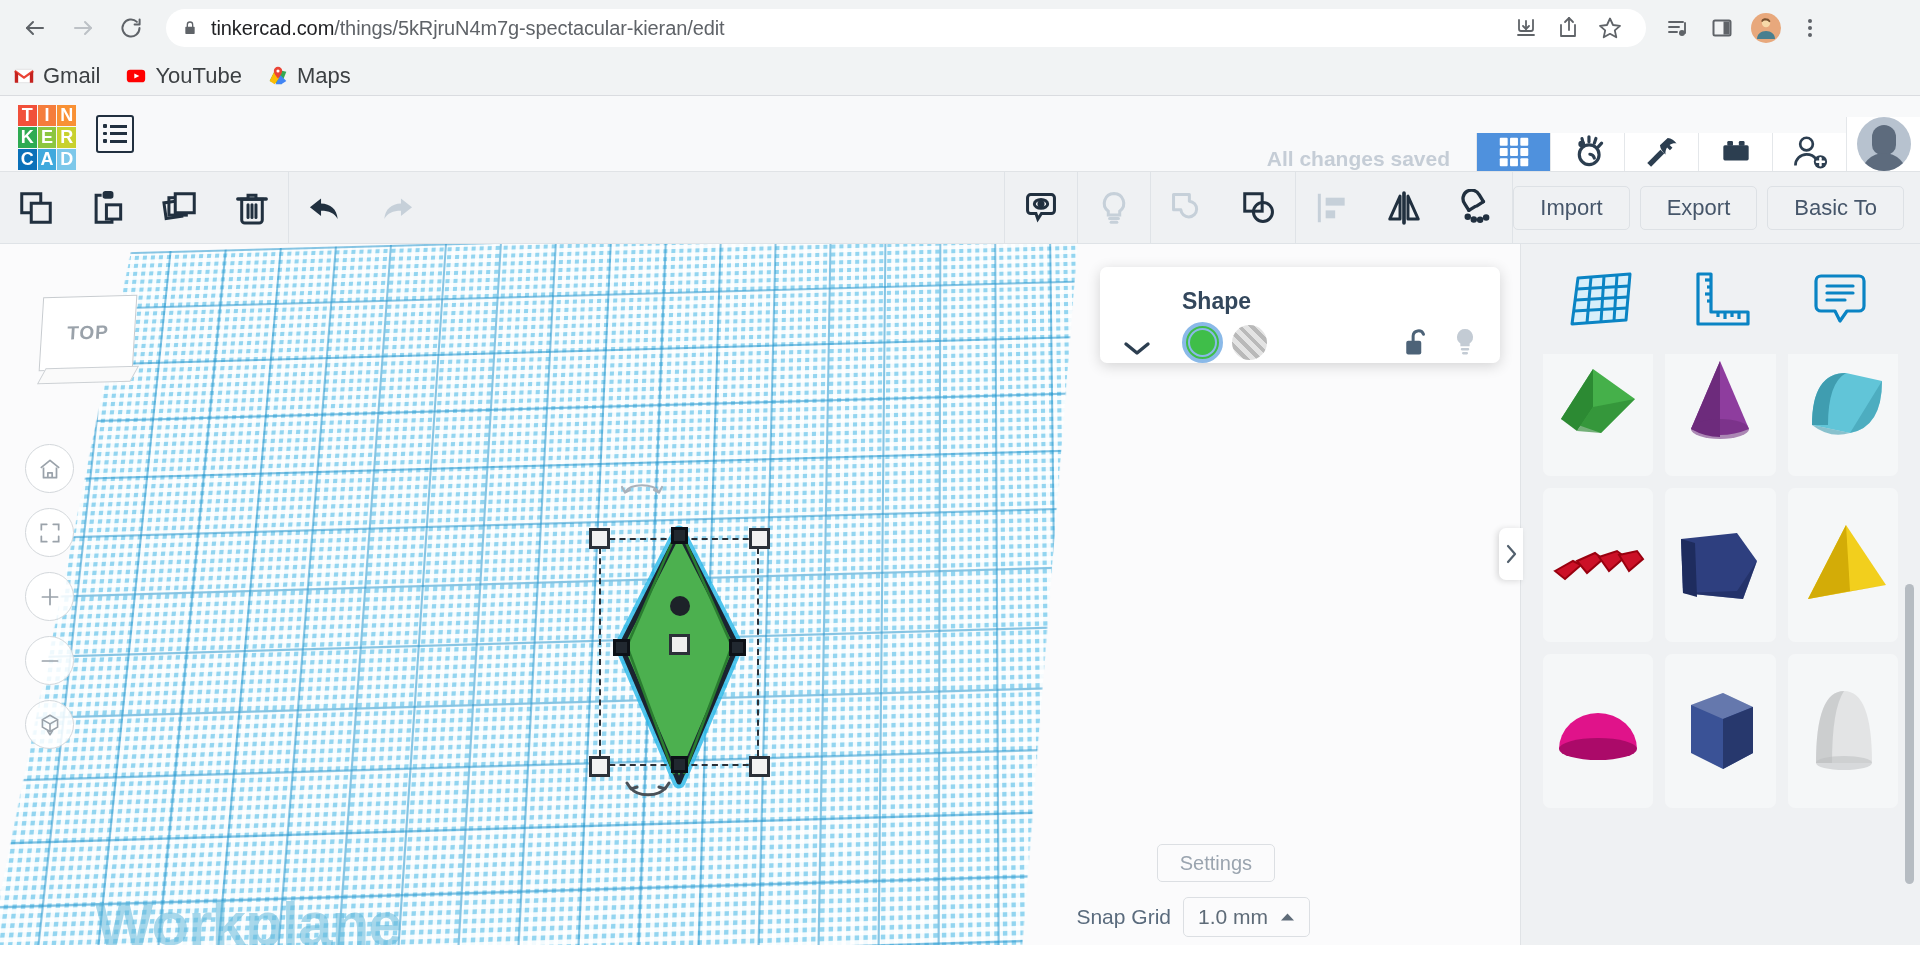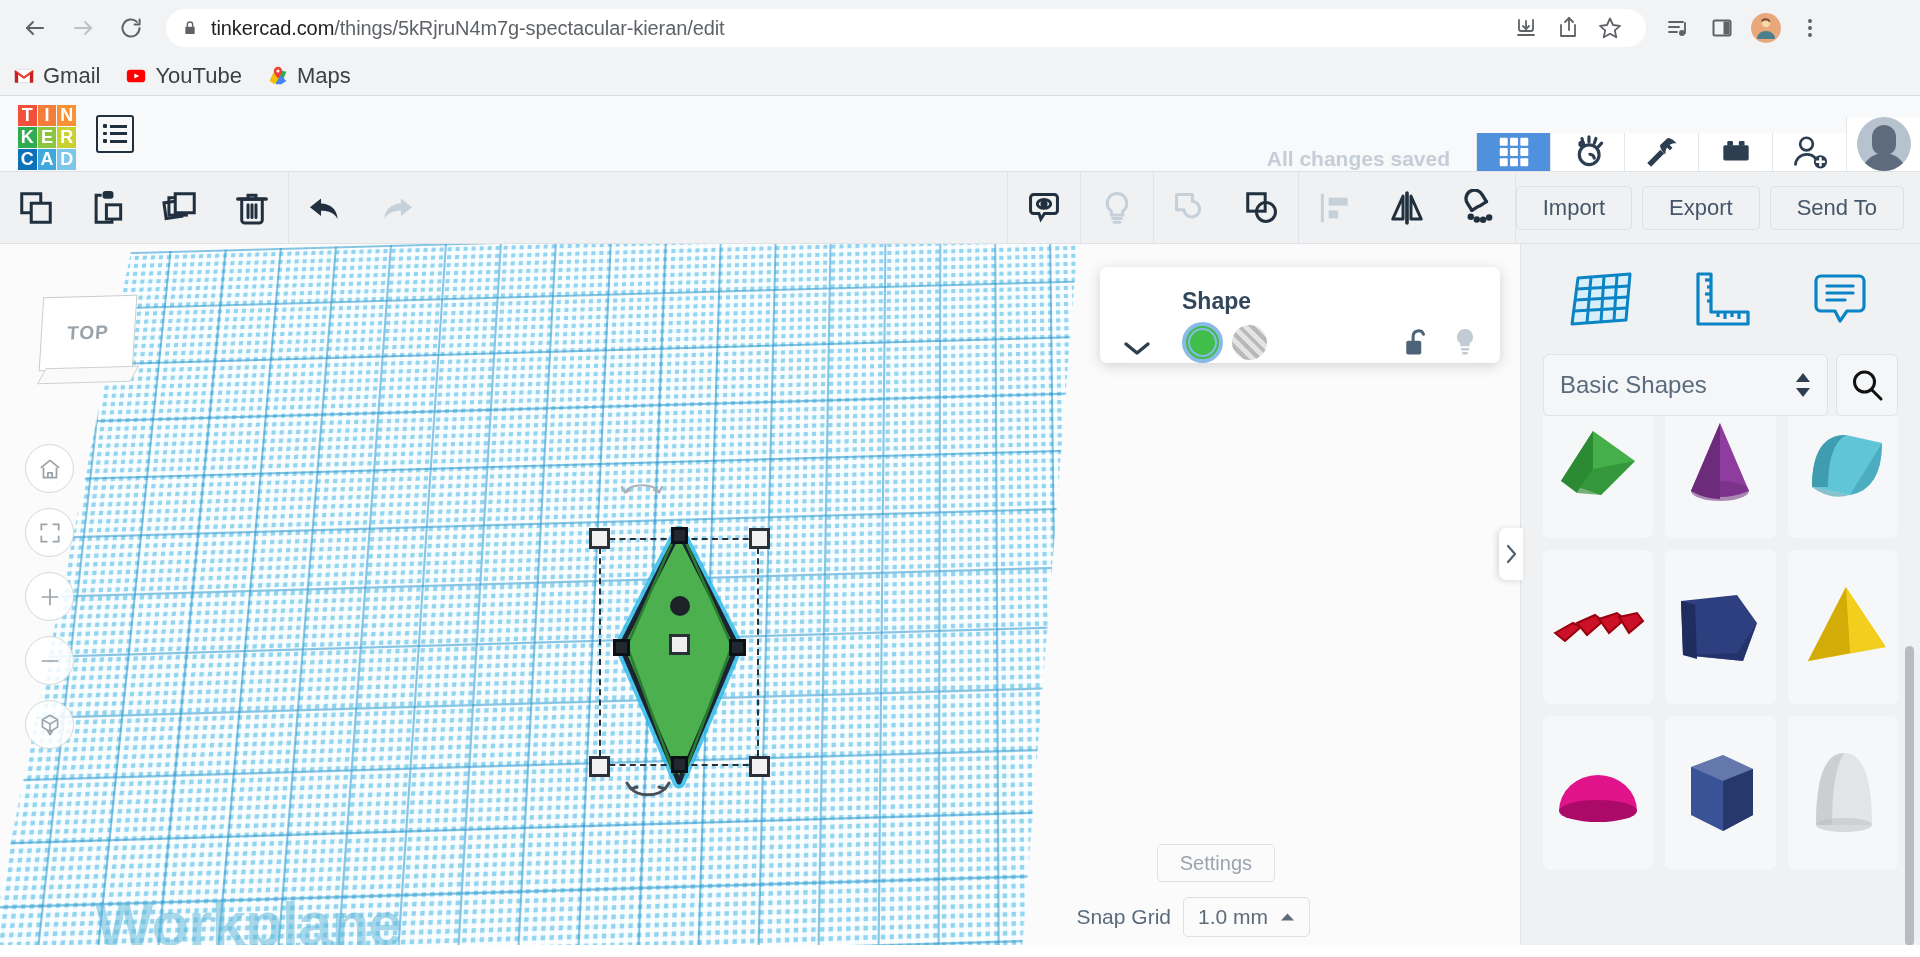--- a/index.html
+++ b/index.html
@@ -622,21 +622,21 @@
           <circle cx="14.6" cy="19.4" r="1"></circle>
           <circle cx="18.4" cy="18" r="1"></circle>
       </svg>
     </div>
     <div class="tb-sep"></div>
   </div>
 
   <div class="tb-right">
     <div class="tb-pill">Import</div>
     <div class="tb-pill">Export</div>
-    <div class="tb-pill">Send To</div>
+    <div class="tb-pill">Basic To</div>
   </div>
 </div>
 
 <div class="main">
 
   <div class="viewport">
     <div class="workplane"></div>
     <div class="workplane-label">Workplane</div>
 
     <div class="viewcube">
@@ -799,39 +799,20 @@
       <div class="panel-tab">
         <svg viewBox="0 0 66 62" fill="none" stroke="currentColor" stroke-width="3.2" stroke-linecap="round" stroke-linejoin="round">
           <path d="M14 8h38a5 5 0 0 1 5 5v25a5 5 0 0 1-5 5h-12l-7 10-5-10H14a5 5 0 0 1-5-5V13a5 5 0 0 1 5-5z"></path>
           <line x1="20" y1="18" x2="46" y2="18"></line>
             <line x1="20" y1="25" x2="46" y2="25"></line>
             <line x1="20" y1="32" x2="38" y2="32"></line>
         </svg>
       </div>
     </div>
 
-    <div class="panel-search-row">
-      <div class="shape-select">
-        <span>Basic Shapes</span>
-        <span class="stepper">
-          <svg viewBox="0 0 16 11" fill="currentColor">
-              <polygon points="8,1 15,10 1,10"></polygon>
-            </svg>
-          <svg viewBox="0 0 16 11" fill="currentColor">
-              <polygon points="8,10 15,1 1,1"></polygon>
-            </svg>
-        </span>
-      </div>
-      <div class="search-btn">
-        <svg viewBox="0 0 36 36" fill="none" stroke="currentColor" stroke-width="3" stroke-linecap="round">
-          <circle cx="15.5" cy="15" r="10"></circle>
-            <line x1="23" y1="23" x2="32" y2="32"></line>
-        </svg>
-      </div>
-    </div>
 
     <div class="shape-grid-area">
       <div class="shape-grid" id="shape-grid">
           <div class="shape-cell">
             <svg viewBox="0 0 110 104">
               <polygon points="18,72 50,22 92,52 58,86" fill="#45b04a"></polygon>
               <polygon points="18,72 50,22 50,60 34,84" fill="#2c8a33"></polygon>
               <polygon points="34,84 50,60 92,52 58,86" fill="#2c8a33" opacity=".65"></polygon>
             </svg>
           </div>

